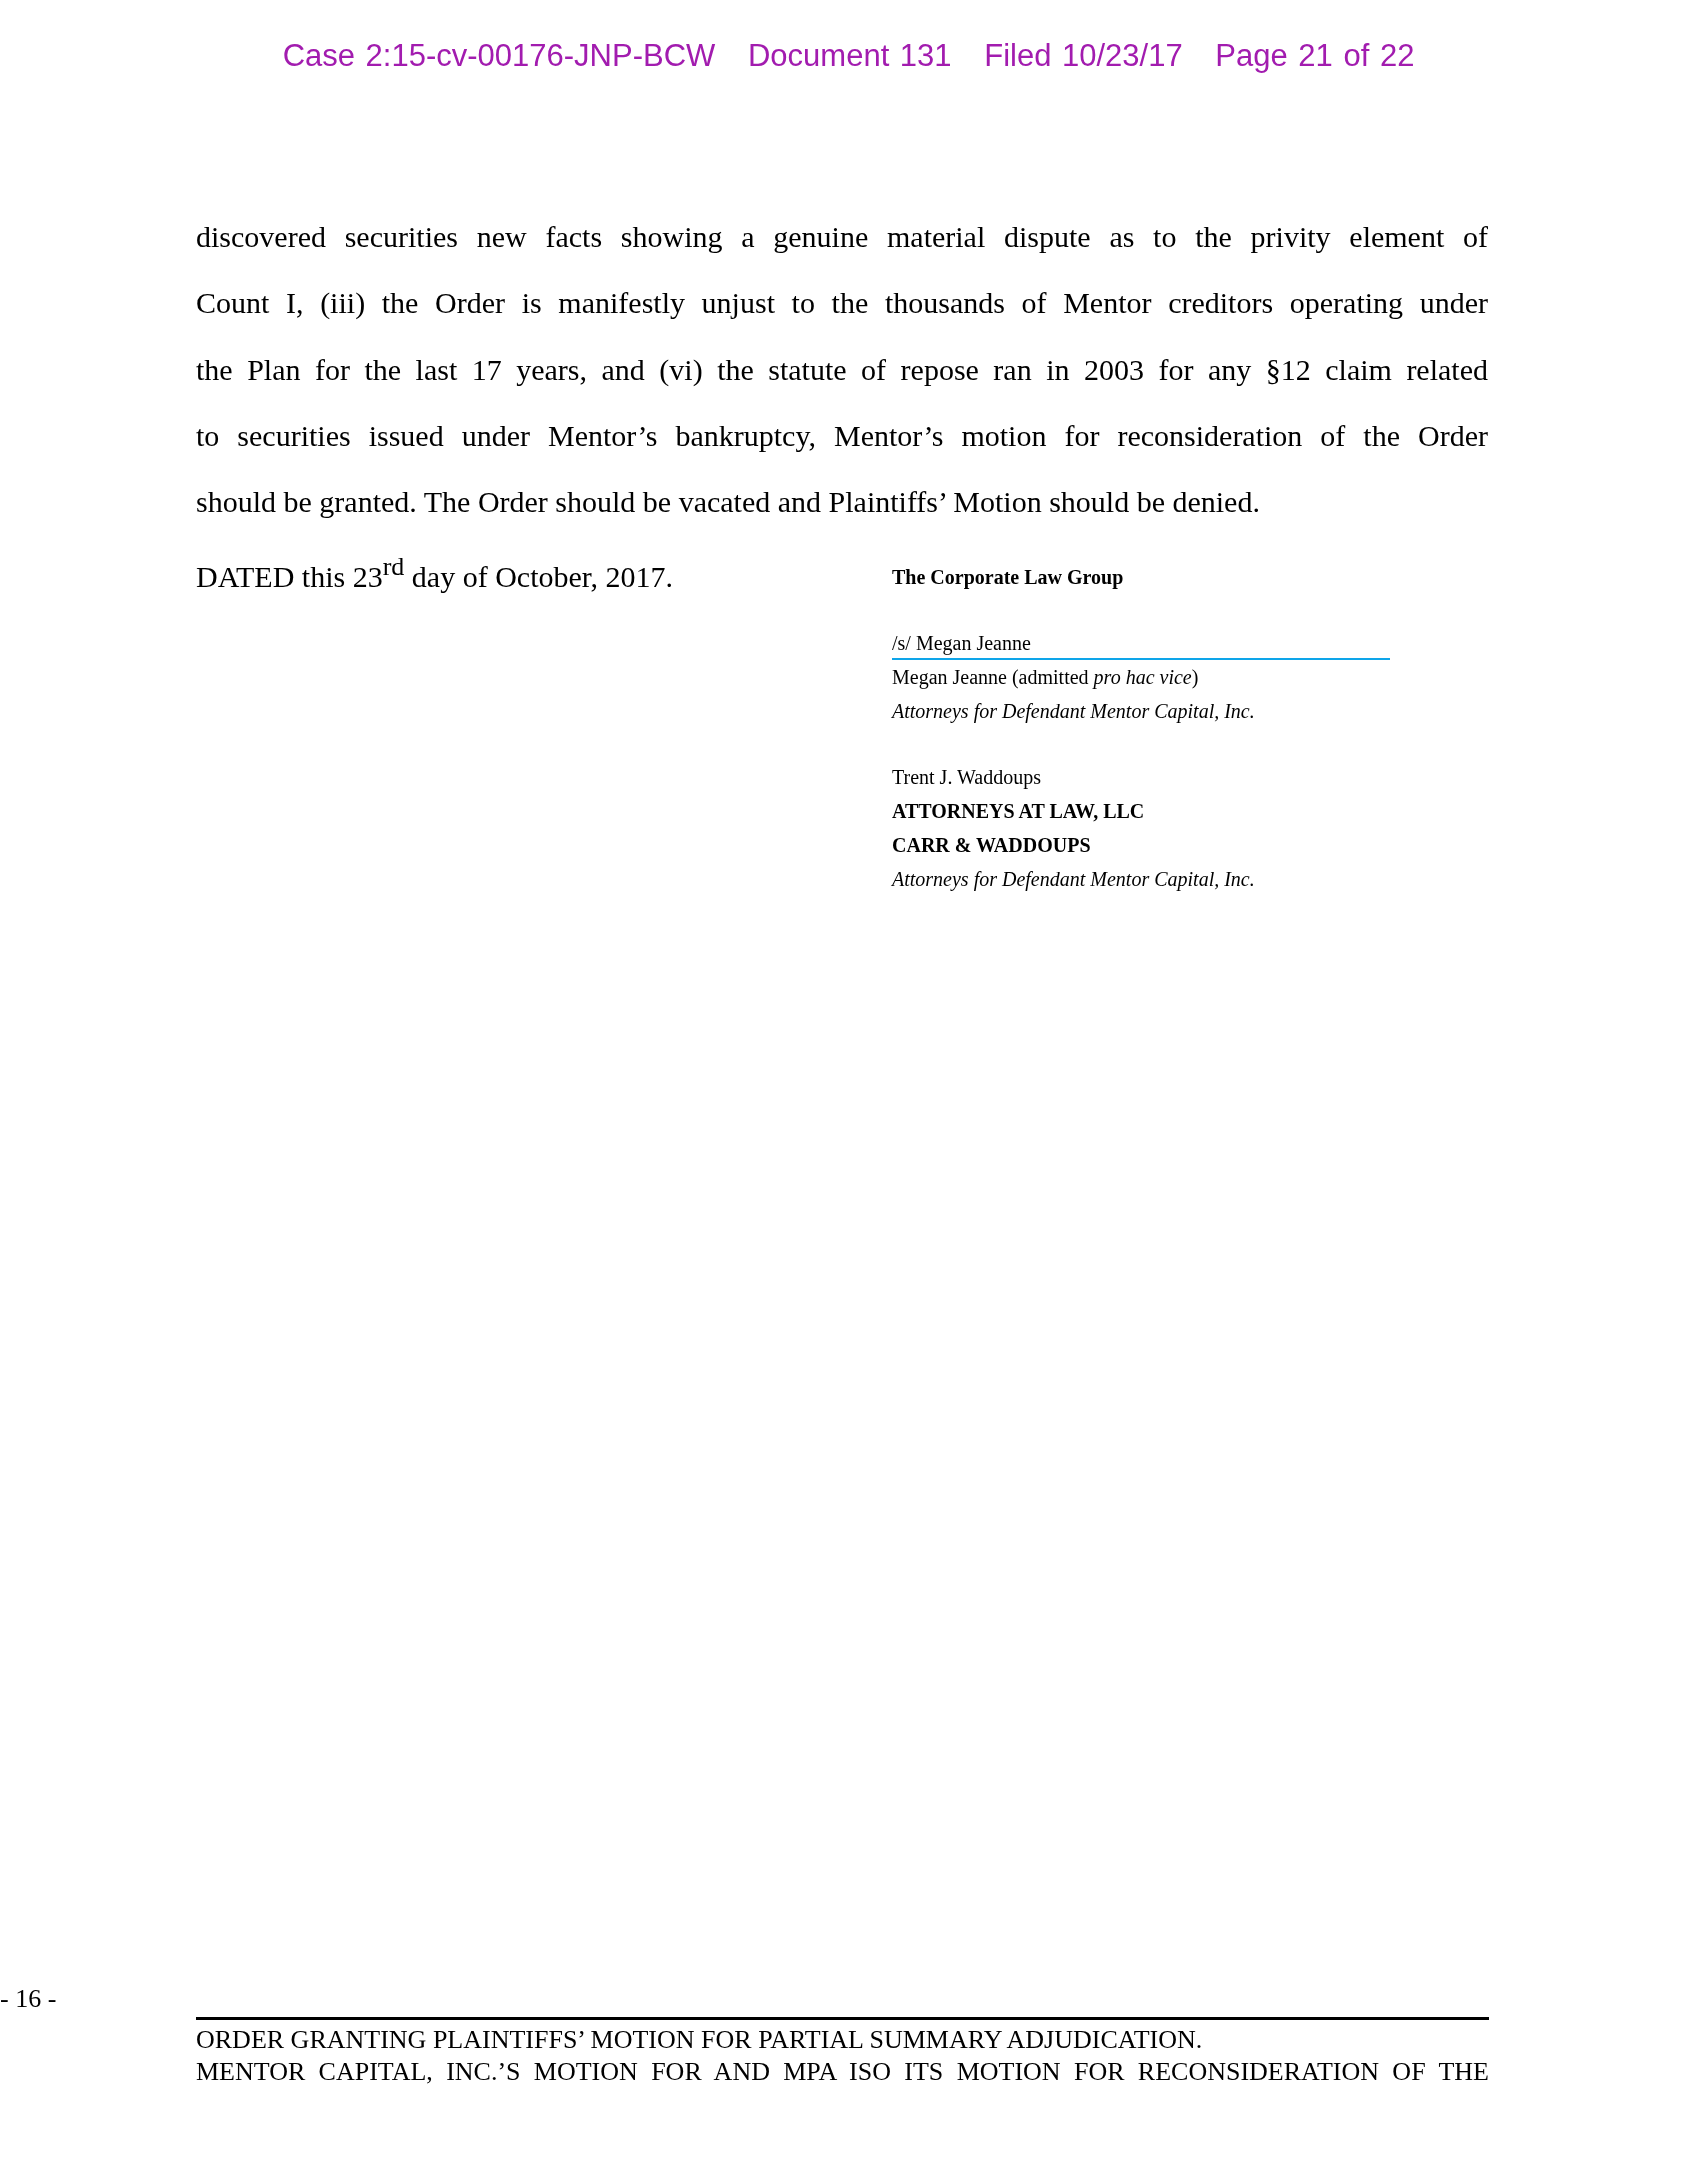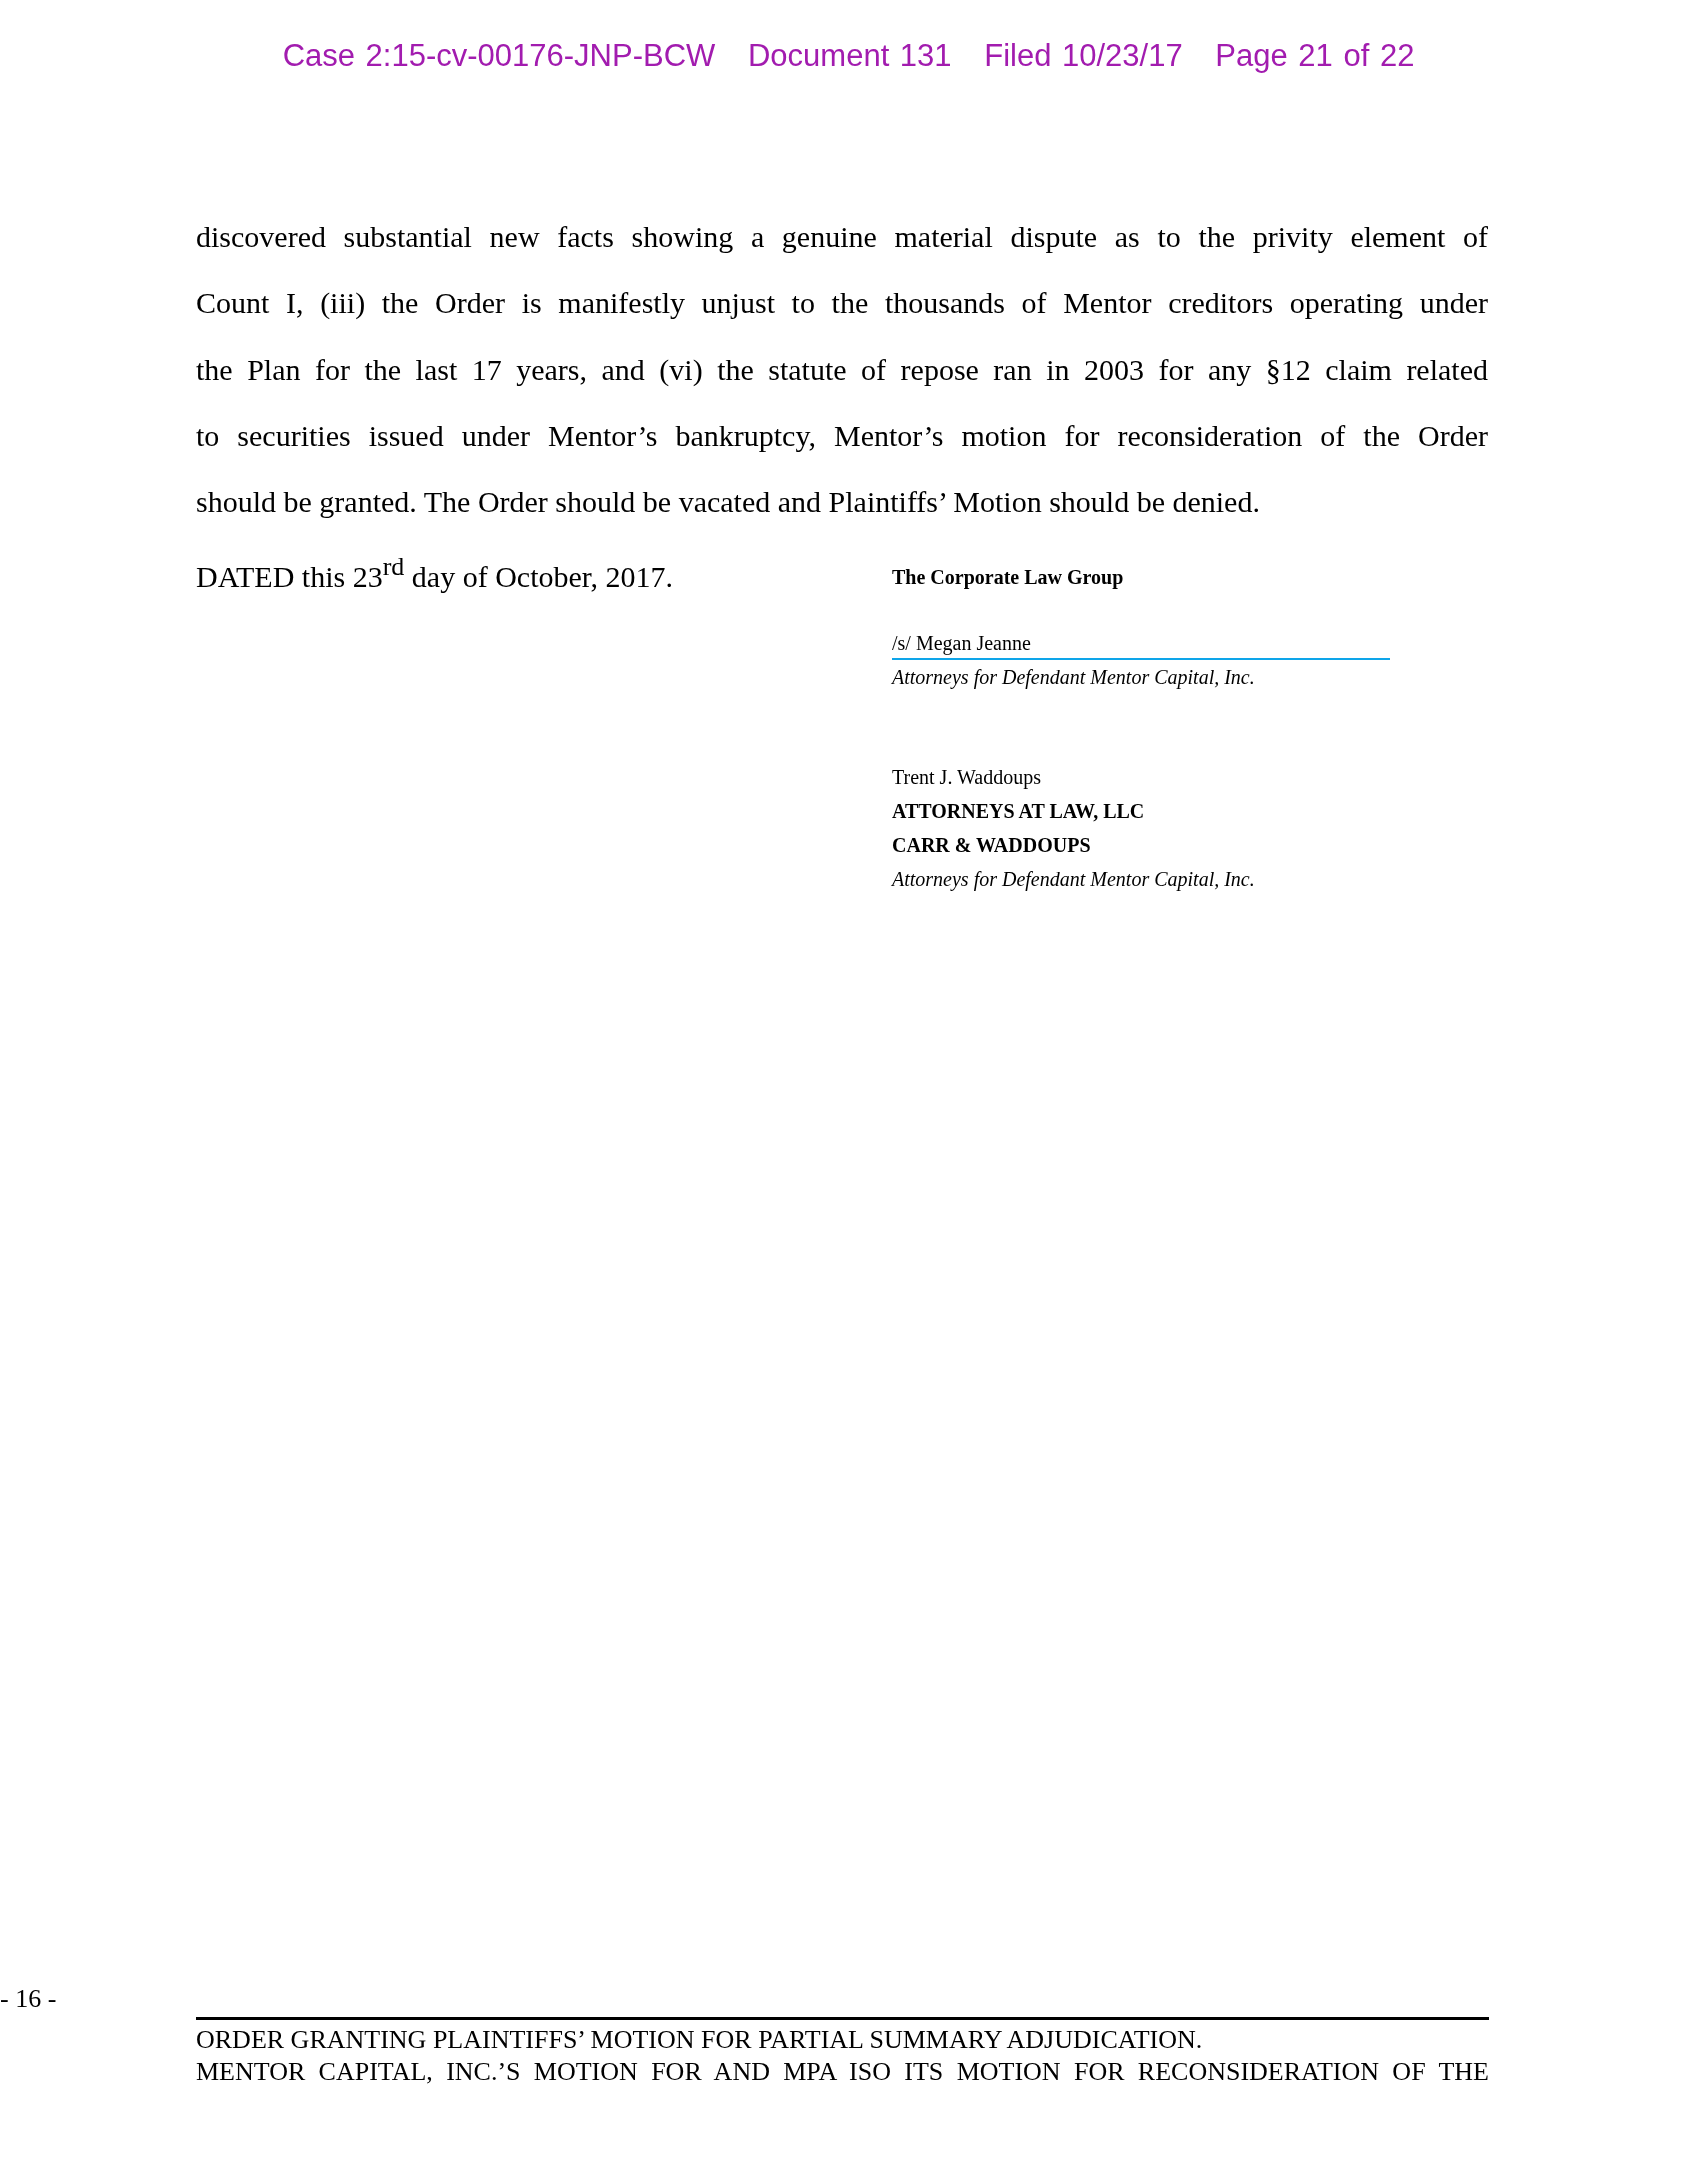--- a/index.html
+++ b/index.html
@@ -31,35 +31,36 @@
 <body>
 
 <div class="header">
   <span>Case 2:15-cv-00176-JNP-BCW</span>
   <span>Document 131</span>
   <span>Filed 10/23/17</span>
   <span>Page 21 of 22</span>
 </div>
 
 <div class="para" style="top:220px;">
-  <div class="line" style="top:0px;">discovered substantial new facts showing a genuine material dispute as to the privity element of</div>
+  <div class="line" style="top:0px;">discovered securities new facts showing a genuine material dispute as to the privity element of</div>
   <div class="line" style="top:66px;">Count I, (iii) the Order is manifestly unjust to the thousands of Mentor creditors operating under</div>
   <div class="line" style="top:133px;">the Plan for the last 17 years, and (vi) the statute of repose ran in 2003 for any §12 claim related</div>
   <div class="line" style="top:199px;">to securities issued under Mentor’s bankruptcy, Mentor’s motion for reconsideration of the Order</div>
   <div class="line last" style="top:265px;">should be granted.  The Order should be vacated and Plaintiffs’ Motion should be denied.</div>
 </div>
 
 <div class="dated">
   <span>DATED this 23</span><sup>rd</sup><span> day of October, 2017.</span>
 </div>
 
 <div class="sig bold" style="top:560px;">The Corporate Law Group</div>
 
 <div class="sig" style="top:626px;">
   <div><span class="sigline">/s/ Megan Jeanne</span></div>
+  <div><span>Megan Jeanne (admitted </span><span class="ital">pro hac vice</span><span>)</span></div>
   <div class="ital">Attorneys for Defendant Mentor Capital, Inc.</div>
 </div>
 
 <div class="sig" style="top:760px;">
   <div>Trent J. Waddoups</div>
   <div class="bold">ATTORNEYS AT LAW, LLC</div>
   <div class="bold">CARR &amp; WADDOUPS</div>
   <div class="ital">Attorneys for Defendant Mentor Capital, Inc.</div>
 </div>
 

